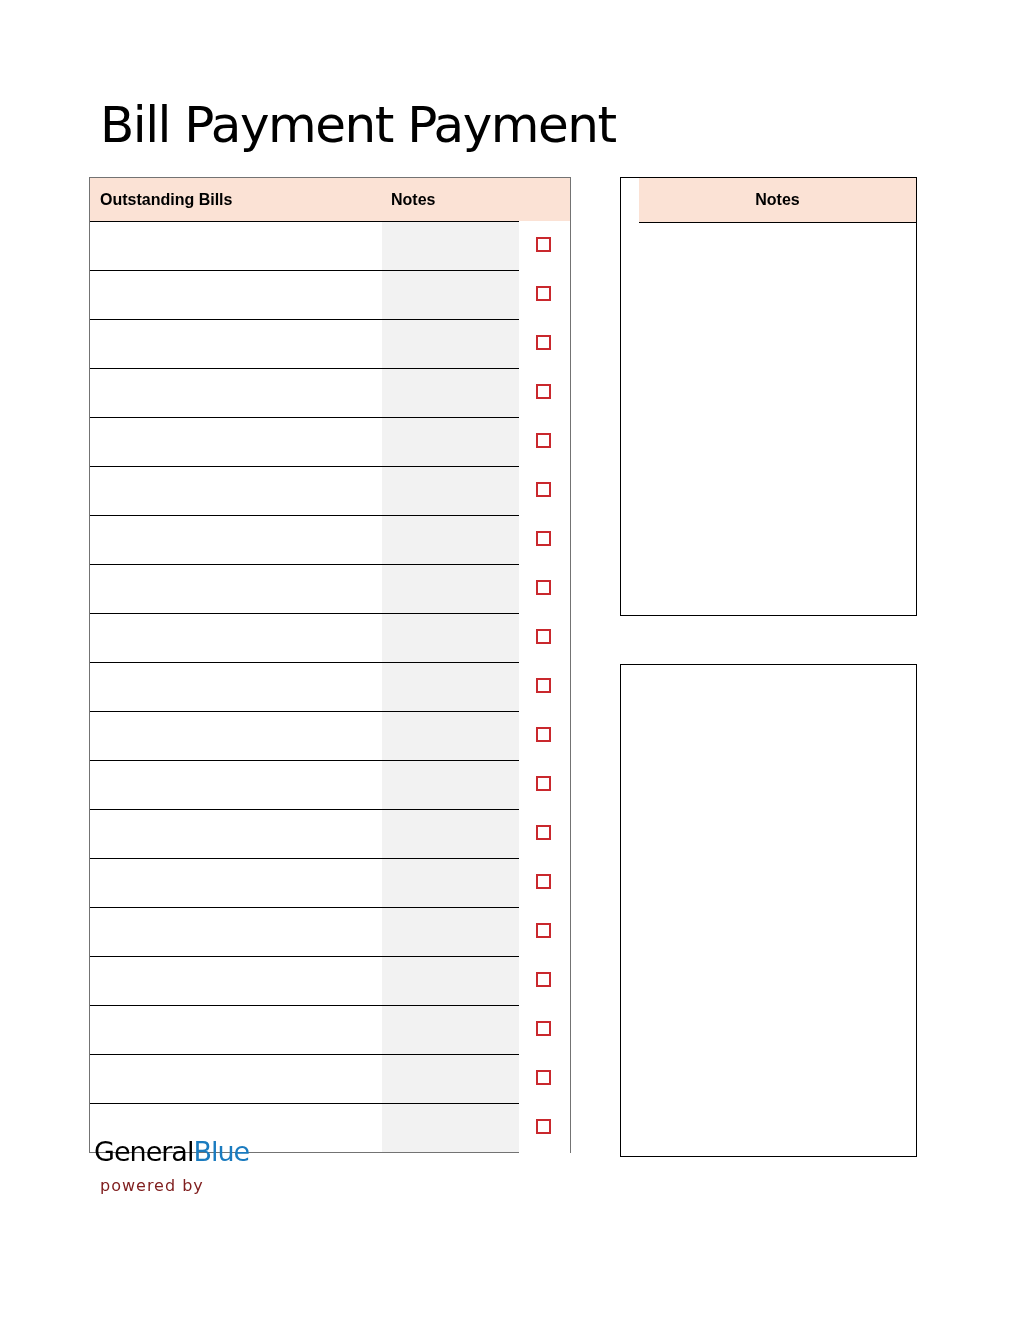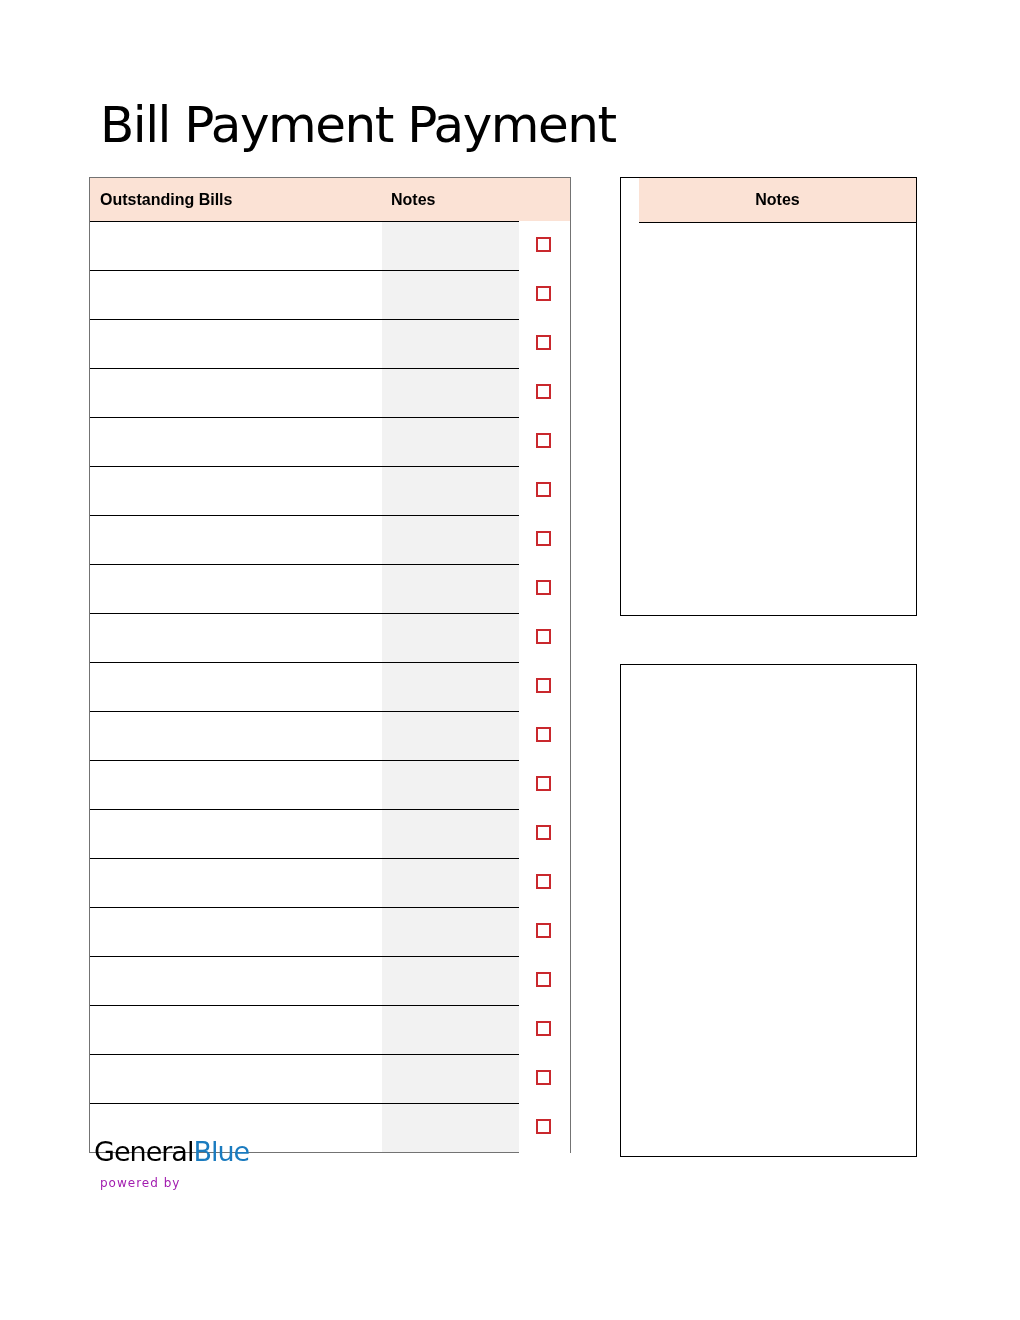--- a/index.html
+++ b/index.html
@@ -8,21 +8,21 @@
   .table{position:absolute;left:89px;top:177px;width:480px;border:1px solid #737373;border-collapse:collapse;}
   .thead{height:43px;background:#fbe2d5;border-bottom:1px solid #000;display:flex;align-items:center;position:relative;}
   .th{position:absolute;font-weight:bold;font-size:16px;top:13px;}
   .row{height:48px;position:relative;border-bottom:1px solid #000;}
   .row:last-child{border-bottom:none;}
   .row .amt{position:absolute;left:292px;top:0;width:137px;height:100%;background:#f2f2f2;}
   .row .chkcell{position:absolute;left:429px;top:-1px;width:51px;height:calc(100% + 2px);background:#fff;}
   .row .chk{position:absolute;left:17px;top:16px;width:15px;height:15px;border:2px solid #c9282d;box-sizing:border-box;}
   .box{position:absolute;left:620px;width:277px;border:1px solid #000;padding-left:18px;}
   .box .bh{height:44px;background:#fbe2d5;border-bottom:1px solid #000;text-align:center;font-weight:bold;font-size:16px;line-height:44px;}
-  .powered{position:absolute;left:100px;top:1176px;font-size:12px;color:#a21caf;letter-spacing:1px;font-family:"DejaVu Sans",sans-serif;}
+  .powered{position:absolute;left:100px;top:1176px;font-size:16px;color:#7f1d1d;letter-spacing:1px;font-family:"DejaVu Sans",sans-serif;}
   .brand{position:absolute;left:94px;top:1136px;font-size:27px;font-family:"DejaVu Sans",sans-serif;letter-spacing:-1px;}
   .brand .b{color:#1a7bbf;}
 </style>
 </head>
 <body>
 
 <div class="title">Bill Payment Payment</div>
 
 <div class="table">
   <div class="thead">

